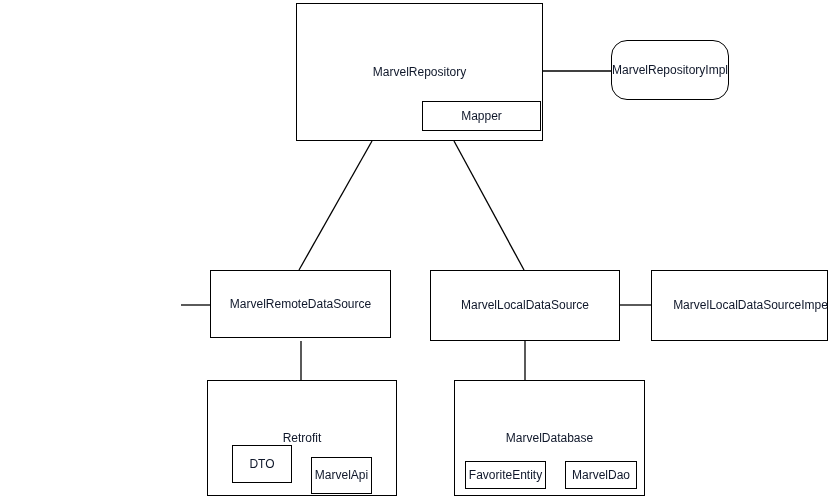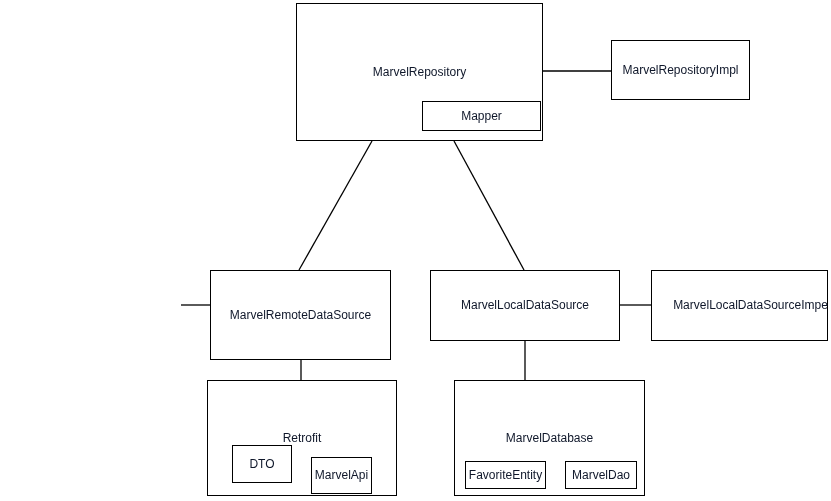--- a/index.html
+++ b/index.html
@@ -41,23 +41,23 @@
     pointer-events: none;
   }
   #edges line {
     stroke: #000000;
     stroke-width: 1.3;
   }
 
   
   #n-marvel-repository           { left: 296px; top: 3px;   width: 247px; height: 138px; }
   #n-mapper                      { left: 125px; top: 97px;  width: 119px; height: 30px; }
-  #n-marvel-repository-impl      { left: 611px; top: 40px;  width: 139px; height: 60px; }
+  #n-marvel-repository-impl      { left: 611px; top: 40px;  width: 118px; height: 60px; border-radius: 16px; }
   #n-marvel-remote-ds-imple      { left: 2px;   top: 270px; width: 179px; height: 71px; }
-  #n-marvel-remote-ds            { left: 210px; top: 270px; width: 181px; height: 90px; }
+  #n-marvel-remote-ds            { left: 210px; top: 270px; width: 181px; height: 68px; }
   #n-marvel-local-ds             { left: 430px; top: 270px; width: 190px; height: 71px; }
   #n-marvel-local-ds-impe        { left: 651px; top: 270px; width: 177px; height: 71px; padding-left: 22px; }
   #n-retrofit                    { left: 207px; top: 380px; width: 190px; height: 116px; }
   #n-dto                         { left: 24px;  top: 64px;  width: 60px;  height: 38px; }
   #n-marvel-api                  { left: 103px; top: 76px;  width: 61px;  height: 37px; }
   #n-marvel-database             { left: 430px; top: 380px; width: 191px; height: 116px; margin-left: 24px; }
   #n-favorite-entity             { left: 10px;  top: 80px;  width: 81px;  height: 28px; }
   #n-marvel-dao                  { left: 110px; top: 80px;  width: 72px;  height: 28px; }
 </style>
 </head>

